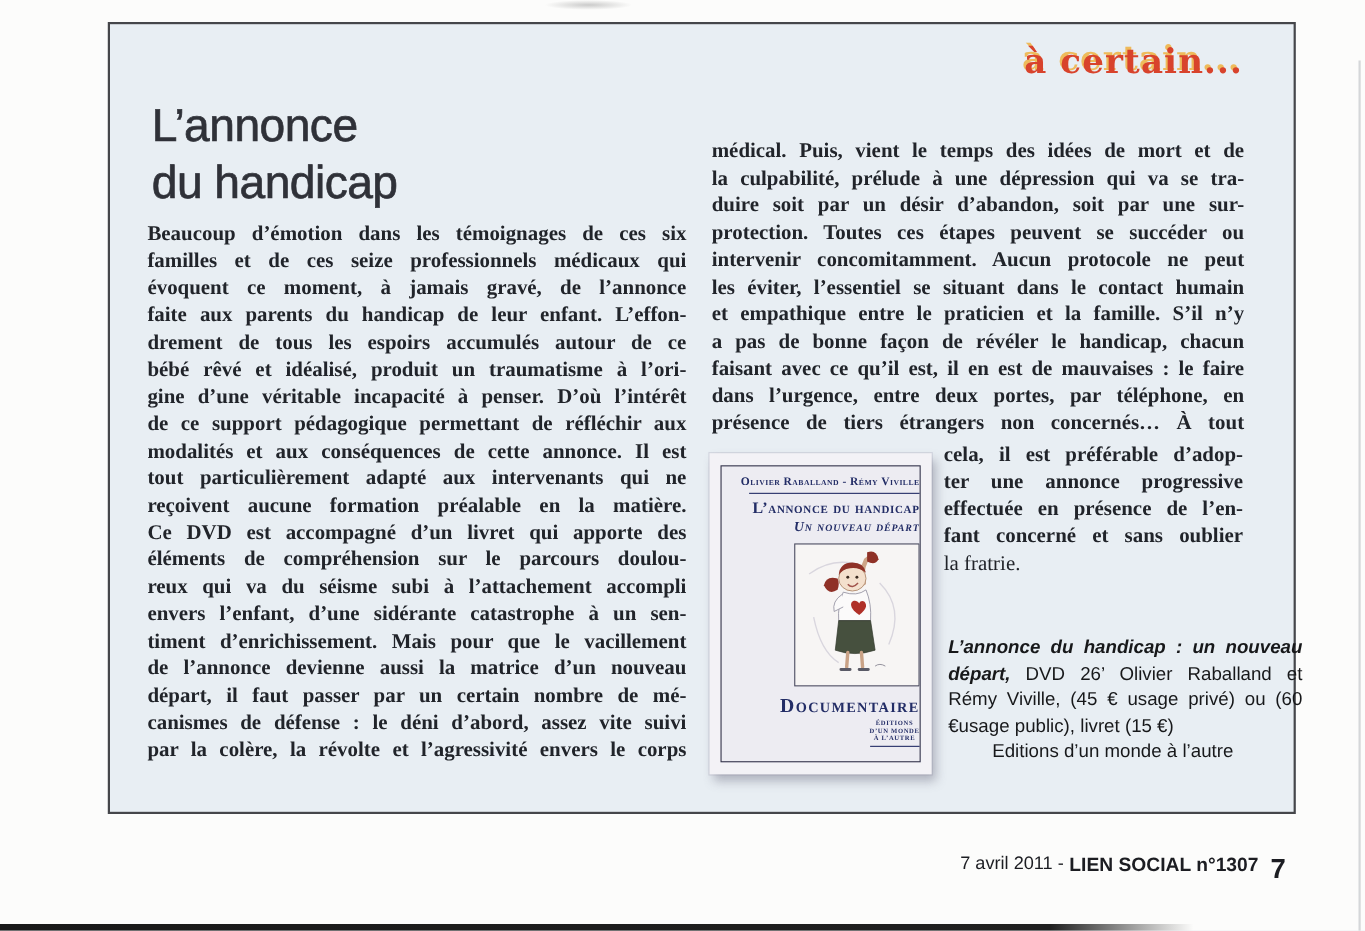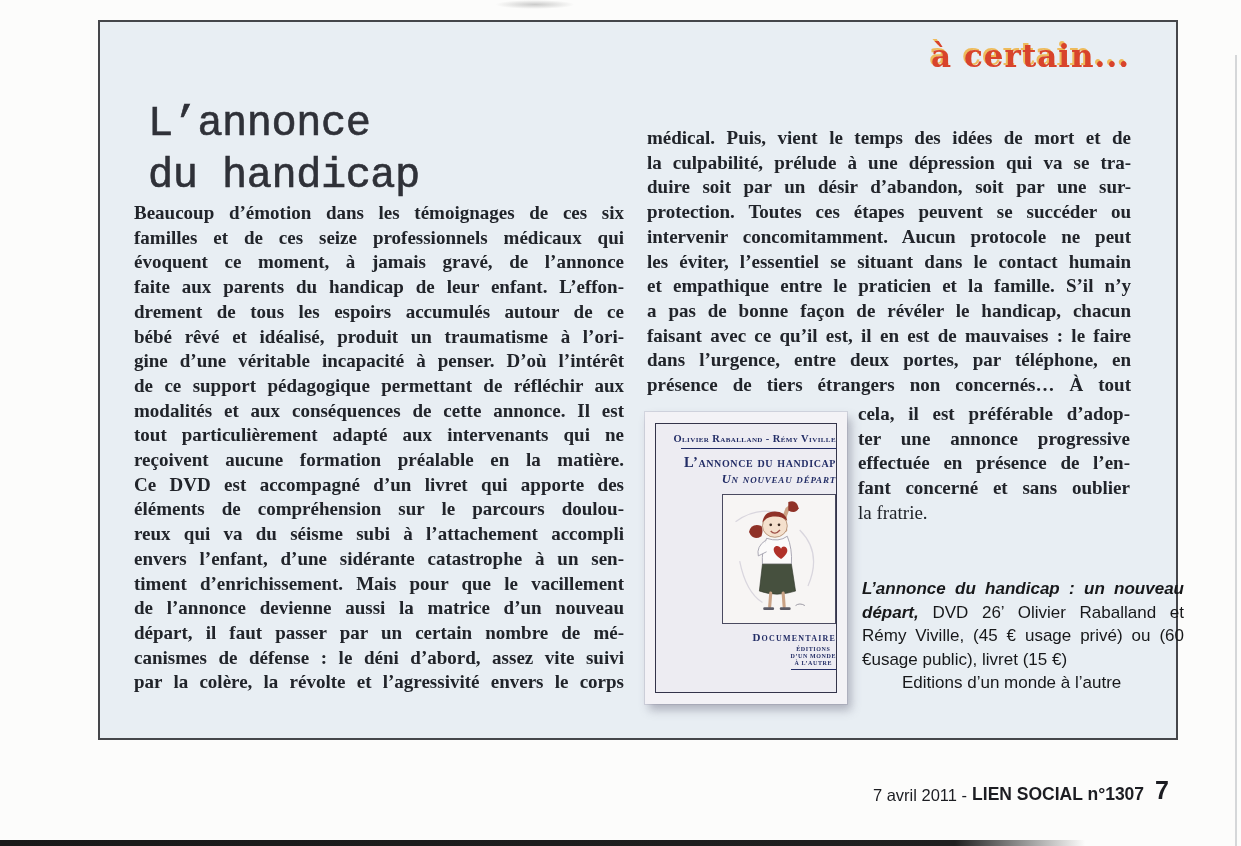--- a/index.html
+++ b/index.html
@@ -62,56 +62,56 @@
   .cover-authors{margin-top:9px;font-size:10.5px;font-weight:bold;
     font-variant:small-caps;letter-spacing:.4px;white-space:nowrap;}
   .cover-rule{width:86%;height:0;border-bottom:1.5px solid #232d66;margin:4px 0 5px 0;}
   .cover-title{font-size:14.5px;font-weight:bold;font-variant:small-caps;
     letter-spacing:.6px;white-space:nowrap;}
   .cover-subtitle{font-size:12.5px;font-weight:bold;font-style:italic;
     font-variant:small-caps;letter-spacing:.8px;margin-top:1px;}
   .illus-frame{width:112px;height:128px;border:1px solid #4a4a60;background:#f7f5f4;
     margin-top:7px;display:flex;align-items:center;justify-content:center;}
   .illus-frame svg{width:104px;height:120px;}
-  .cover-genre{font-size:11px;font-weight:bold;font-variant:small-caps;
+  .cover-genre{font-size:18px;font-weight:bold;font-variant:small-caps;
     letter-spacing:1.2px;margin-top:7px;}
   .cover-publisher{margin-top:3px;font-size:6px;font-weight:bold;letter-spacing:.6px;
     text-align:center;line-height:7px;text-transform:uppercase;
     border-bottom:1px solid #232d66;padding-bottom:2px;}
   
   .caption{
     position:absolute;left:762px;top:555px;width:322px;
     font-family:"Liberation Sans",sans-serif;font-size:17px;line-height:23.5px;
     color:#17181a;
   }
   .caption-main{text-align:justify;margin:0;}
   .cap-bold{font-weight:bold;font-style:italic;}
   .caption-line{text-align:left;margin-left:40px;}
   
   .footer{
     position:absolute;right:72px;top:776px;
-    display:flex;align-items:flex-end;color:#1c1d22;
+    display:flex;align-items:flex-start;color:#1c1d22;
     font-family:"Liberation Sans",sans-serif;
   }
   .footer-date{font-size:16.5px;}
   .footer-journal{font-size:17.5px;font-weight:bold;margin-left:5px;}
   .footer-page{font-size:25px;font-weight:bold;margin-left:11px;}
 </style>
 </head>
 <body>
 
 <div class="scan-smudge-top"></div>
 <div class="scan-line-right"></div>
 <div class="scan-strip-bottom"></div>
 
 <div class="article-box">
 
   <div class="signaler">à certain...</div>
 
-  <h1 class="article-title" style="margin:14px;font-weight:400;font-family:Liberation Mono, monospace;">L’annonce
+  <h1 class="article-title" style="margin:4px;font-weight:400;">L’annonce
 du handicap</h1>
 
   <div class="col col-left">Beaucoup d’émotion dans les témoignages de ces six
 familles et de ces seize professionnels médicaux qui
 évoquent ce moment, à jamais gravé, de l’annonce
 faite aux parents du handicap de leur enfant. L’effon-
 drement de tous les espoirs accumulés autour de ce
 bébé rêvé et idéalisé, produit un traumatisme à l’ori-
 gine d’une véritable incapacité à penser. D’où l’intérêt
 de ce support pédagogique permettant de réfléchir aux

